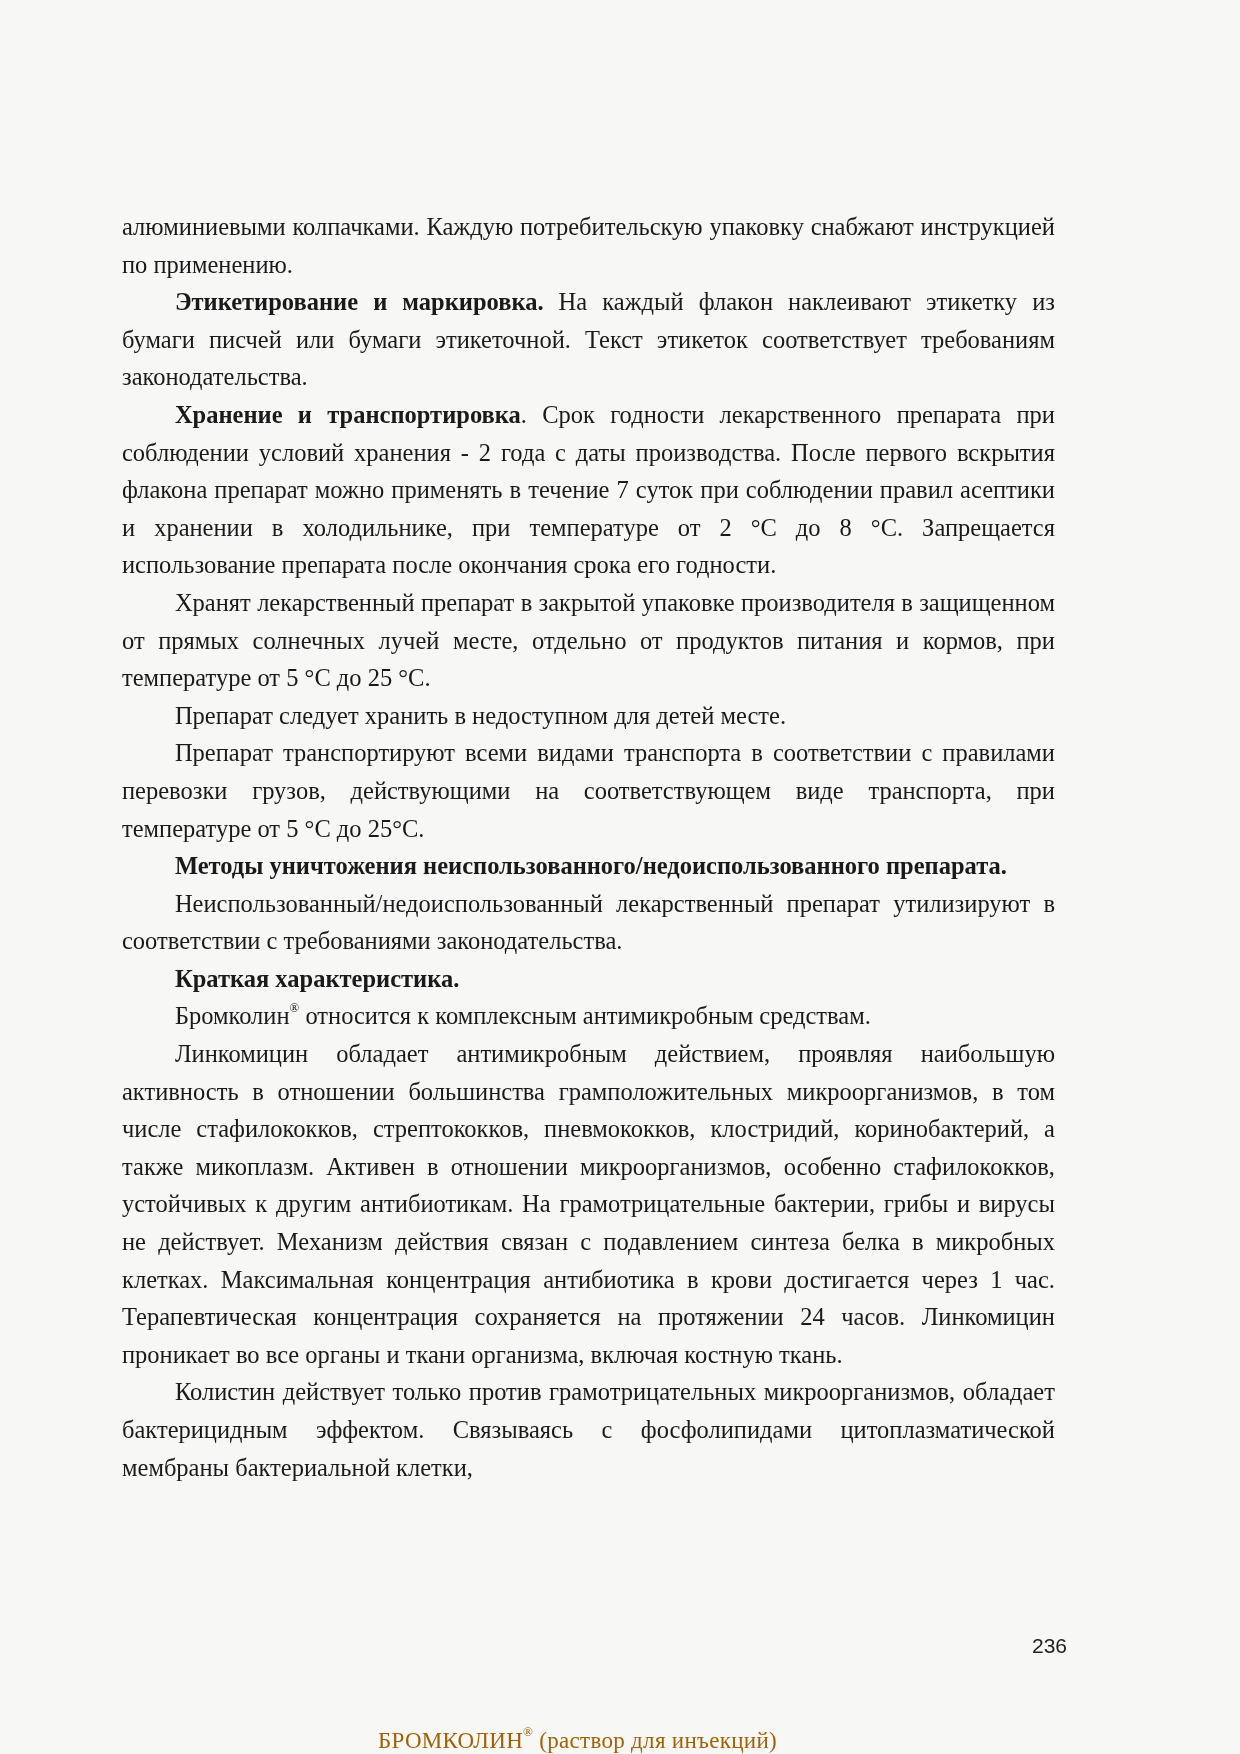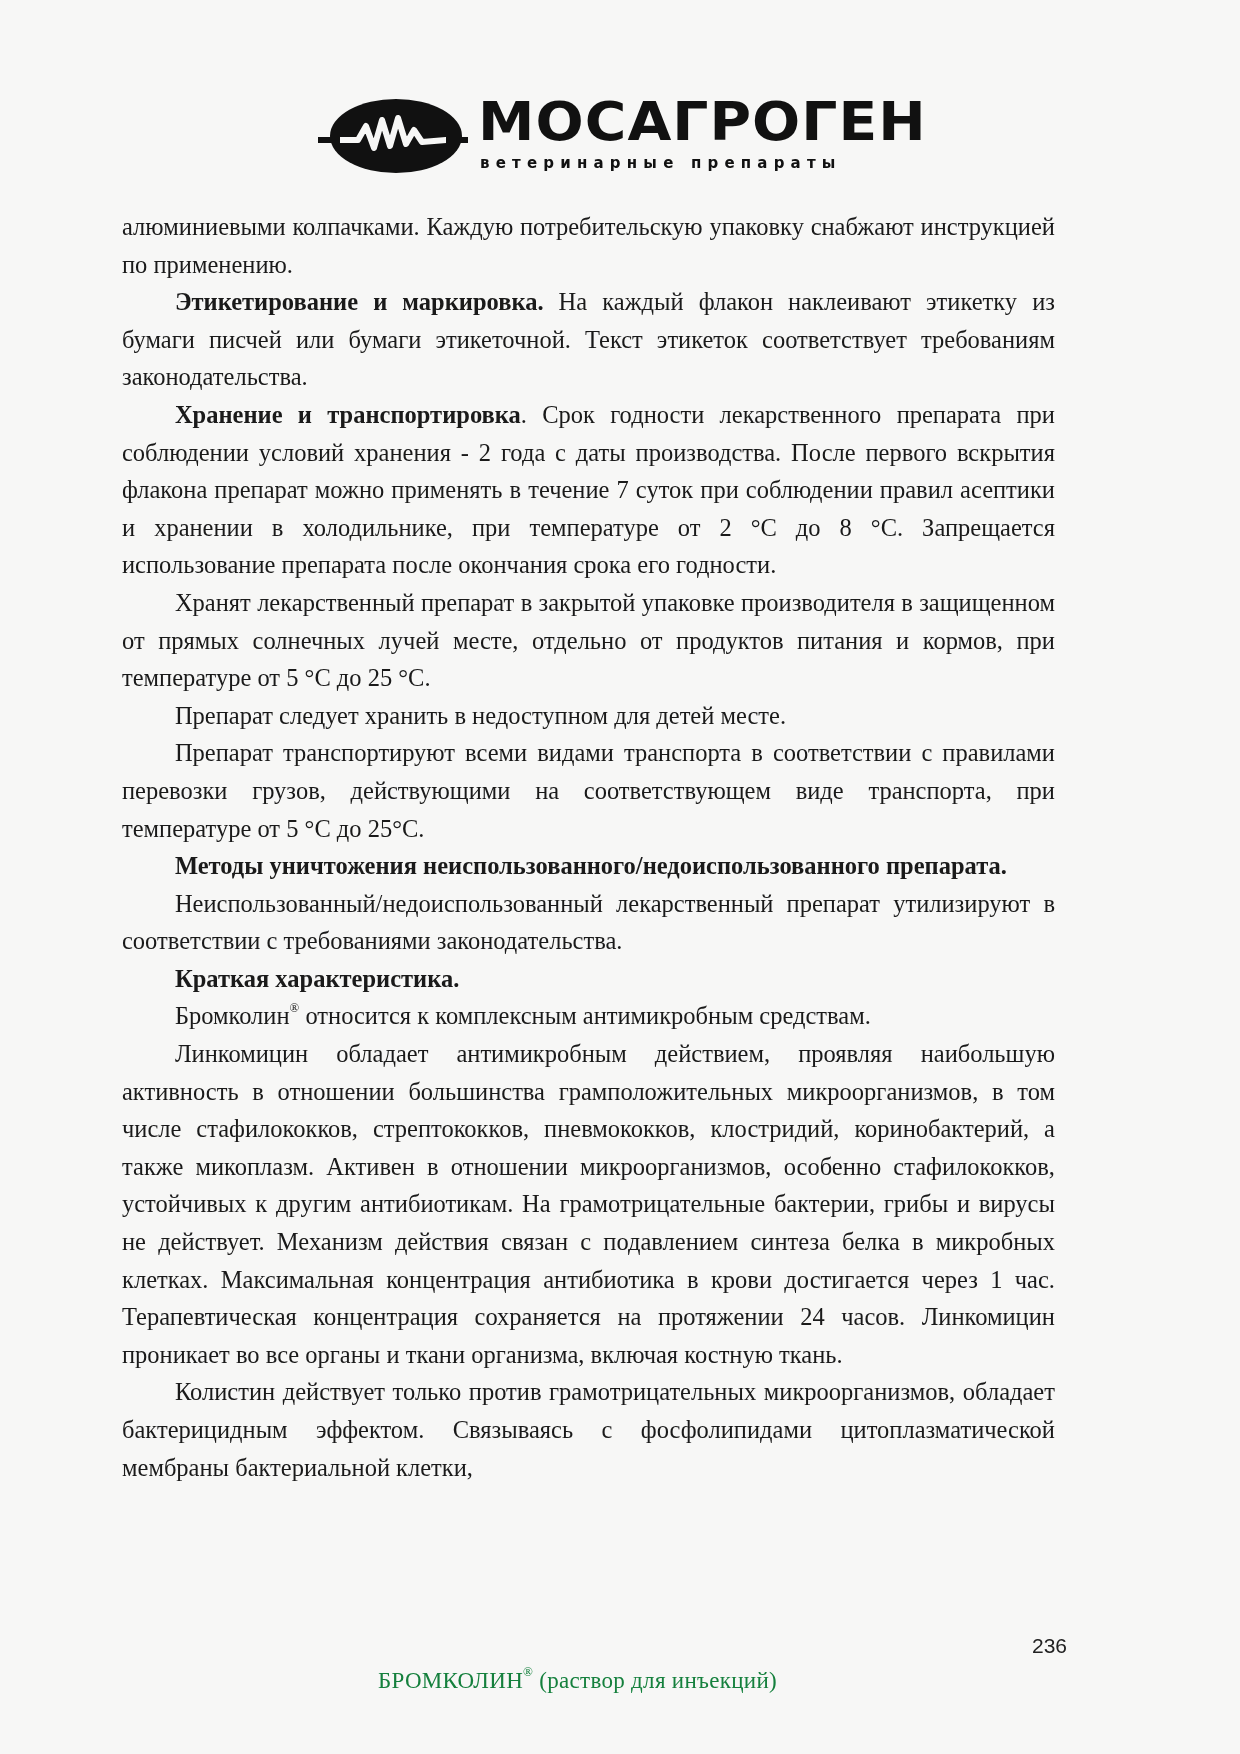--- a/index.html
+++ b/index.html
@@ -94,43 +94,32 @@
       position: absolute;
       left: 1032px;
       top: 1634px;
       font-family: "Liberation Sans", "DejaVu Sans", sans-serif;
       font-size: 21px;
       color: #222;
     }
     .footer-title {
       position: absolute;
       left: 378px;
-      top: 1668px;
+      top: 1728px;
       font-size: 23px;
-      color: #15803d;
+      color: #a16207;
       letter-spacing: 0.3px;
       text-align: right;
     }
   </style>
 </head>
 <body>
 
 <div class="page">
 
-  <div class="logo">
-    <svg class="logo-mark" viewBox="0 0 150 80">
-      <ellipse cx="78" cy="40" rx="66" ry="37" fill="#111"></ellipse>
-      <rect x="0" y="41" width="150" height="6" fill="#111"></rect>
-      <polyline points="22,44 40,44 48,30 56,52 64,24 72,50 80,22 88,48 96,34 104,46 128,44" fill="none" stroke="#f7f7f6" stroke-width="6" stroke-linejoin="round" stroke-linecap="round"></polyline>
-      <line x1="0" y1="44" x2="22" y2="44" stroke="#111" stroke-width="6"></line>
-      <line x1="128" y1="44" x2="150" y2="44" stroke="#111" stroke-width="6"></line>
-    </svg>
-    <div class="logo-name">МОСАГРОГЕН</div>
-    <div class="logo-tagline">ветеринарные препараты</div>
-  </div>
 
   <div class="body-text">
     <p class="no-indent">алюминиевыми колпачками. Каждую потребительскую упаковку снабжают инструкцией по применению.</p>
     <p><b>Этикетирование и маркировка.</b><span> На каждый флакон наклеивают этикетку из бумаги писчей или бумаги этикеточной. Текст этикеток соответствует требованиям законодательства.</span></p>
     <p><b>Хранение и транспортировка</b><span>. Срок годности лекарственного препарата при соблюдении условий хранения - 2 года с даты производства. После первого вскрытия флакона препарат можно применять в течение 7 суток при соблюдении правил асептики и хранении в холодильнике, при температуре от 2 °С до 8 °С. Запрещается использование препарата после окончания срока его годности.</span></p>
     <p>Хранят лекарственный препарат в закрытой упаковке производителя в защищенном от прямых солнечных лучей месте, отдельно от продуктов питания и кормов, при температуре от 5 °С до 25 °С.</p>
     <p>Препарат следует хранить в недоступном для детей месте.</p>
     <p>Препарат транспортируют всеми видами транспорта в соответствии с правилами перевозки грузов, действующими на соответствующем виде транспорта, при температуре от 5 °С до 25°С.</p>
     <p><b>Методы уничтожения неиспользованного/недоиспользованного препарата.</b></p>
     <p>Неиспользованный/недоиспользованный лекарственный препарат утилизируют в соответствии с требованиями законодательства.</p>

